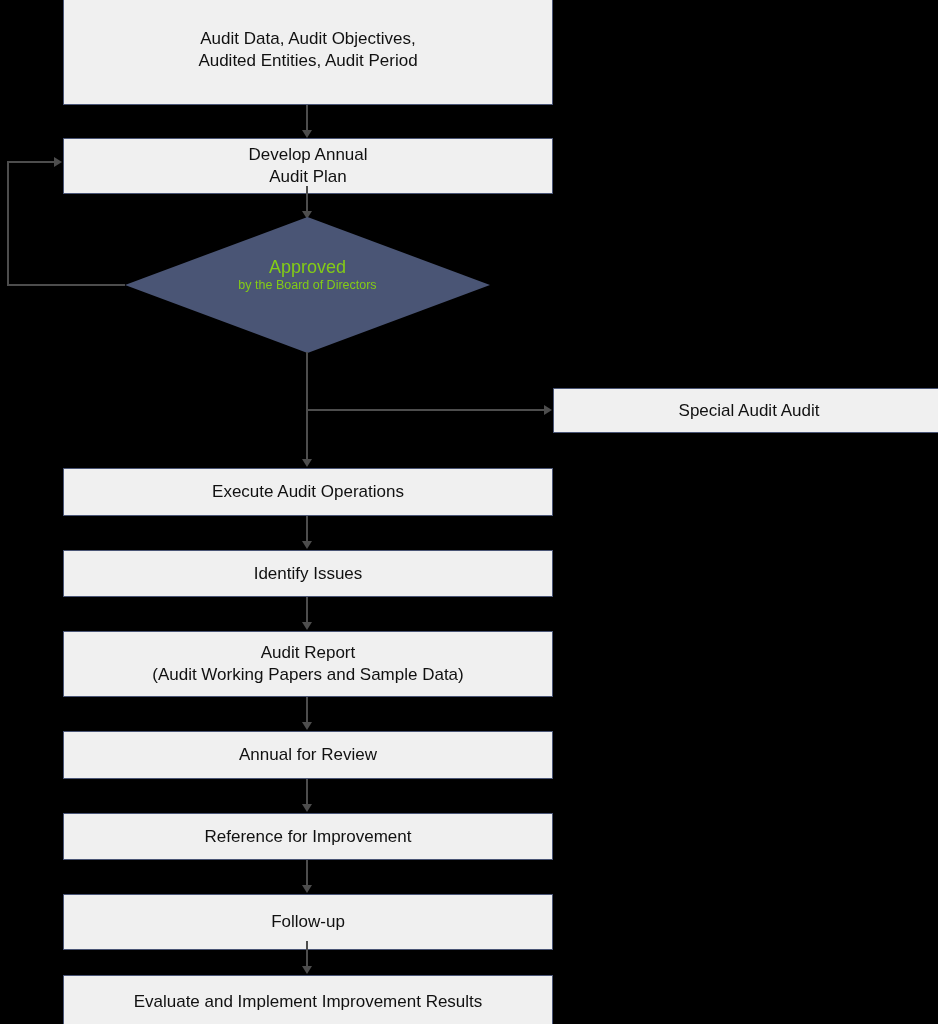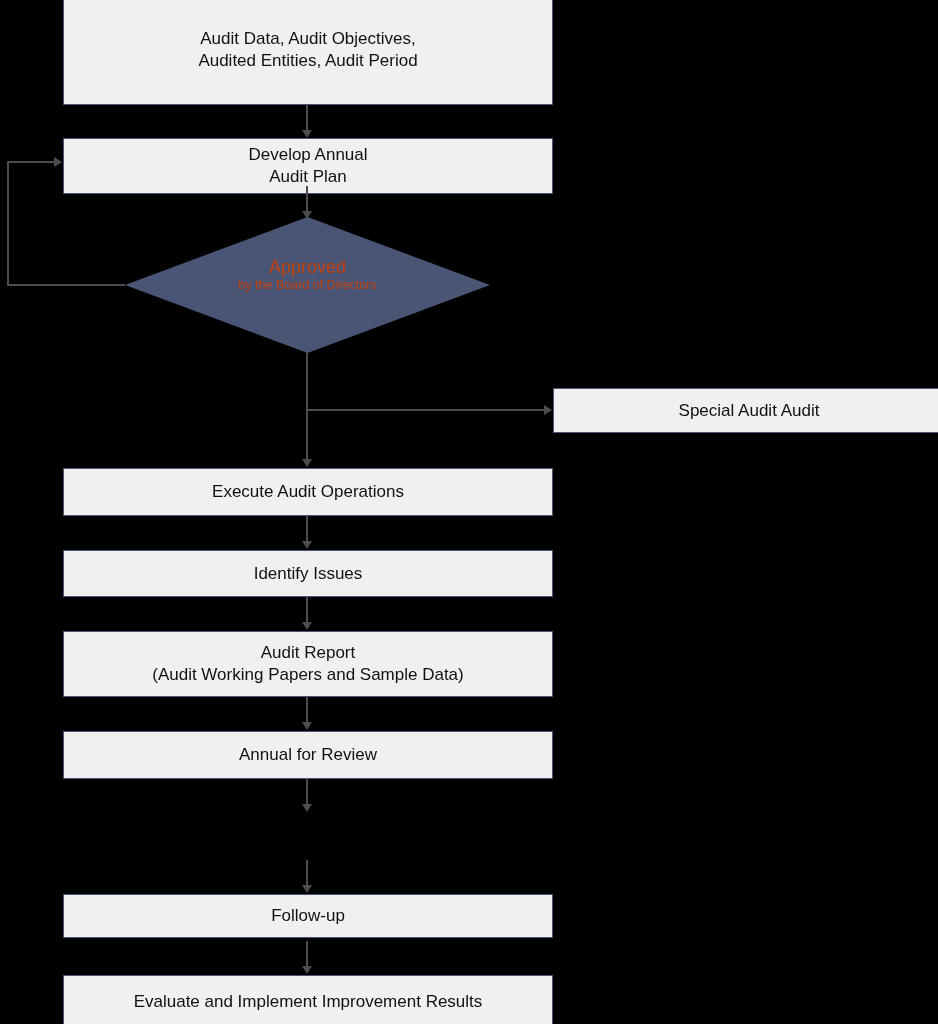--- a/index.html
+++ b/index.html
@@ -45,21 +45,21 @@
     display: block;
     position: absolute;
     top: 0;
     left: 0;
   }
   .diamond-label {
     position: absolute;
     left: 0;
     right: 0;
     text-align: center;
-    color: #c2410c;
+    color: #84cc16;
     pointer-events: none;
   }
   .diamond-label .dl-main {
     display: block;
     font-size: 18px;
     line-height: 1.15;
   }
   .diamond-label .dl-sub {
     display: block;
     font-size: 12.5px;
@@ -158,25 +158,28 @@
   <div class="conn-v" style="left:306px; top:697px; height:27px;"></div>
   <div class="arrow-down" style="left:302px; top:722px;"></div>
 
   <div class="node f17" style="left:63px; top:731px; width:490px; height:48px;">
     <span class="line">Annual for Review</span>
   </div>
 
   <div class="conn-v" style="left:306px; top:779px; height:27px;"></div>
   <div class="arrow-down" style="left:302px; top:804px;"></div>
 
+  <div class="node f17" style="left:63px; top:813px; width:490px; height:47px;">
+    <span class="line">Reference for Improvement</span>
+  </div>
 
   <div class="conn-v" style="left:306px; top:860px; height:27px;"></div>
   <div class="arrow-down" style="left:302px; top:885px;"></div>
 
-  <div class="node f17" style="left:63px; top:894px; width:490px; height:44px;">
+  <div class="node f17" style="left:63px; top:894px; width:490px; height:56px;">
     <span class="line">Follow-up</span>
   </div>
 
   <div class="conn-v" style="left:306px; top:941px; height:27px;"></div>
   <div class="arrow-down" style="left:302px; top:966px;"></div>
 
   <div class="node f17" style="left:63px; top:975px; width:490px; height:54px;">
     <span class="line">Evaluate and Implement Improvement Results</span>
   </div>
 

